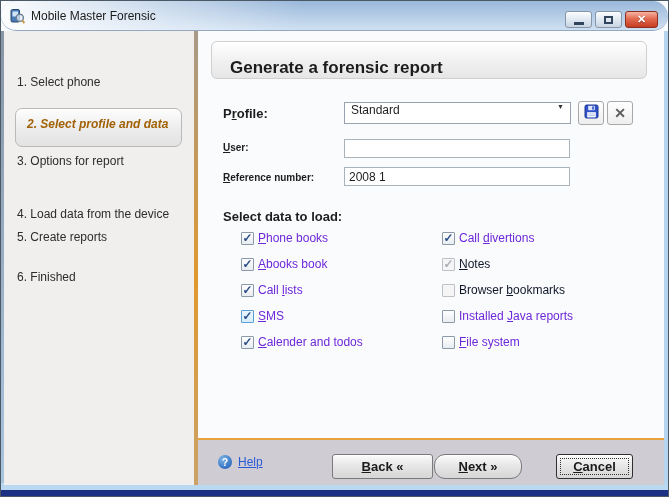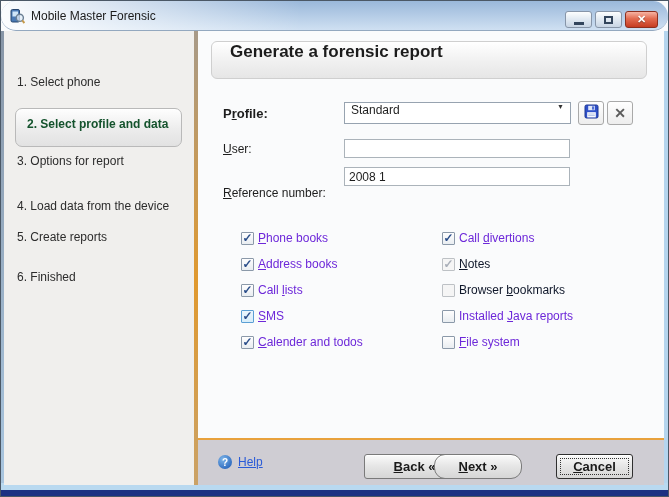--- a/index.html
+++ b/index.html
@@ -43,34 +43,34 @@
   .frame-bottom-navy{ position:absolute; left:0; bottom:0; width:667px; height:6px; background:#1c3182; }
   
   .sidebar{ position:absolute; left:3px; top:30px; width:190px; height:454px; background:#f0efed; }
   .step{ position:absolute; left:13px; font-size:12px; color:#2c2c2c; white-space:nowrap; }
   .step-active-box{
     position:absolute; left:11px; top:77px; width:167px; height:39px;
     border:1px solid #b9b9b9; border-radius:7px;
     background:linear-gradient(#fefefe, #ececec 55%, #e2e2e2);
     box-shadow:inset 0 1px 0 #ffffff;
   }
-  .step.active{ left:23px; top:86px; font-weight:bold; color:#14532d; }
+  .step.active{ left:23px; top:86px; font-weight:bold; color:#a16207;font-style:italic; }
   .divider{ position:absolute; left:193px; top:30px; width:4px; height:454px;
     background:linear-gradient(#a79a89, #e0992f 55%, #caa267); }
   
   .main{ position:absolute; left:197px; top:30px; width:466px; height:407px; background:#fafbfc; }
   .header-box{
     position:absolute; left:13px; top:10px; width:436px; height:38px;
     border:1px solid #cfcfcf; border-radius:6px;
     background:linear-gradient(#ffffff, #f0f0f0 55%, #e6e6e6);
     box-shadow:inset 0 1px 0 #ffffff;
-    display:flex; align-items:flex-start; padding-left:18px;
+    display:flex; align-items:flex-end; padding-left:18px;
   }
   .header-box h1{ font-size:17px; font-weight:bold; color:#1c1c1c; }
-  .flabel{ position:absolute; left:25px; font-size:12px; color:#1d1d1d; white-space:nowrap; }
+  .flabel{ position:absolute; left:25px; font-size:10px; color:#1d1d1d; white-space:nowrap;font-weight:bold; }
   .flabel.bold{ font-weight:bold; font-size:13px; }
   .u{ text-decoration:underline; }
   .combo{
     position:absolute; left:146px; top:71px; width:227px; height:22px;
     border:1px solid #97a3b0; background:#fff; font-size:12px; color:#1d1d1d;
     display:flex; align-items:flex-start; padding:0 6px;
   }
   .combo .arrow{ margin-left:auto; font-size:7px; color:#333; }
   .tool-btn{
     position:absolute; top:70px; width:26px; height:24px;
@@ -118,21 +118,21 @@
   .help-link{ font-size:12px; color:#2a5bd7; text-decoration:underline; cursor:pointer; }
   .btn{
     position:absolute; top:14px; height:25px;
     border:1px solid #7a7a7a; border-radius:3px;
     background:linear-gradient(#fbfbfb, #e6e6e6 48%, #d6d6d6);
     box-shadow:inset 0 1px 0 #ffffff;
     font-size:13px; font-weight:bold; color:#1a1a1a;
     display:flex; align-items:center; justify-content:center;
     font-family:"Liberation Sans", sans-serif;
   }
-  .btn.back{ left:134px; width:101px;margin-left:32px; }
+  .btn.back{ left:134px; width:101px; }
   .btn.next{ left:236px; width:88px;border-radius:11px; }
   .btn.cancel{ left:358px; width:77px; border-color:#2f2f2f;
     outline:1px dotted #333; outline-offset:-5px; }
 </style>
 </head>
 <body>
 
 <div class="window">
 
   <div class="titlebar">
@@ -161,21 +161,21 @@
   <div class="frame-left"></div>
   <div class="frame-right"></div>
   <div class="frame-bottom-blue"></div>
   <div class="frame-bottom-navy"></div>
 
   <div class="sidebar">
     <div class="step-active-box"></div>
     <div class="step" style="top:44px">1. Select phone</div>
     <div class="step active">2. Select profile and data</div>
     <div class="step" style="top:123px">3. Options for report</div>
-    <div class="step" style="top:168px">4. Load data from the device</div>
+    <div class="step" style="top:176px">4. Load data from the device</div>
     <div class="step" style="top:199px">5. Create reports</div>
     <div class="step" style="top:239px">6. Finished</div>
   </div>
   <div class="divider"></div>
 
   <div class="main">
     <div class="header-box">
       <h1>Generate a forensic report</h1>
     </div>
 
@@ -196,36 +196,37 @@
         </svg>
       </span>
     </div>
     <div class="tool-btn del">
         <span>✕</span>
       </div>
 
     <div class="flabel" style="top:111px"><span></span><span class="u">U</span><span>ser:</span></div>
     <input class="tinput" style="top: 108px;" type="text" value="">
 
-    <div class="flabel" style="top:155px"><span></span><span class="u">R</span><span>eference number:</span></div>
+    <div class="flabel" style="top:141px"><span></span><span class="u">R</span><span>eference number:</span></div>
     <input class="tinput" style="top: 136px;" type="text" value="2008 1">
 
+    <div class="flabel bold" style="top:178px">Select data to load:</div>
 
     <div class="cb-col left">
       <div class="cbrow checked">
           <span class="cb">
             <span class="check">✓</span>
           </span>
           <label><span></span><span class="u">P</span><span>hone books</span></label>
         </div>
       <div class="cbrow checked">
           <span class="cb">
             <span class="check">✓</span>
           </span>
-          <label><span></span><span class="u">A</span><span>ddress books</span></label>
+          <label><span></span><span class="u">A</span><span>books book</span></label>
         </div>
       <div class="cbrow checked">
           <span class="cb">
             <span class="check">✓</span>
           </span>
           <label><span>Call </span><span class="u">l</span><span>ists</span></label>
         </div>
       <div class="cbrow checked hot">
           <span class="cb">
             <span class="check">✓</span>

